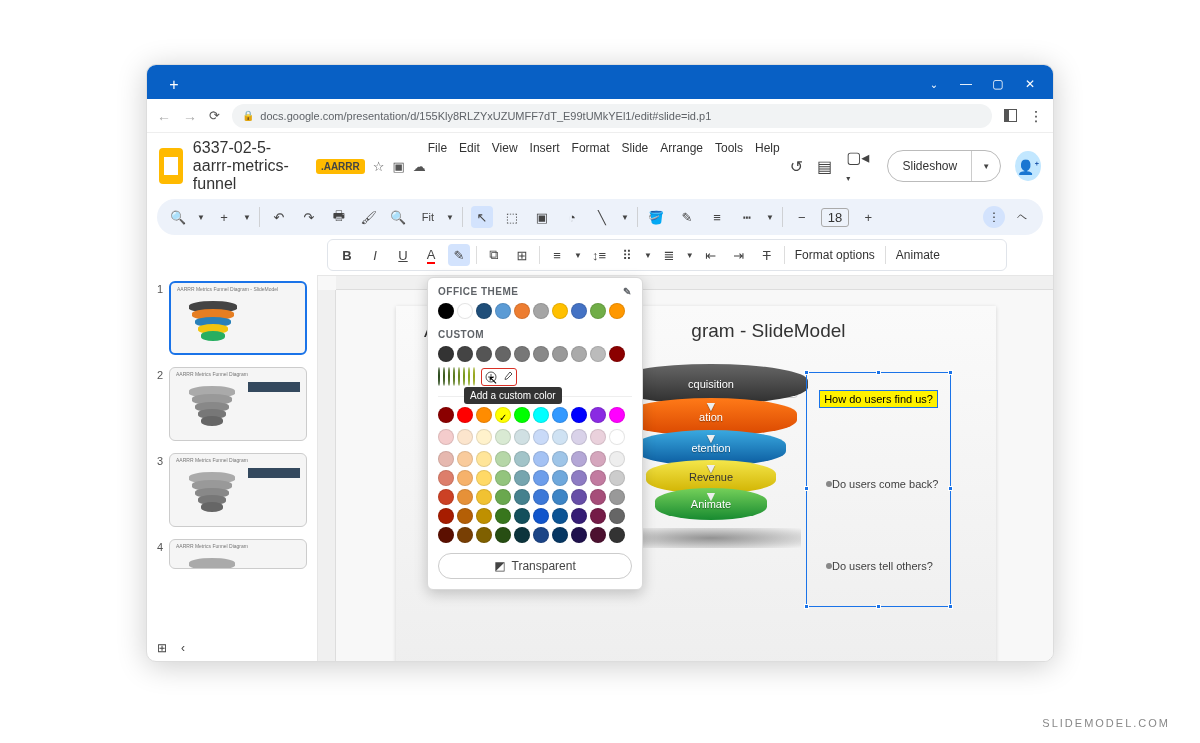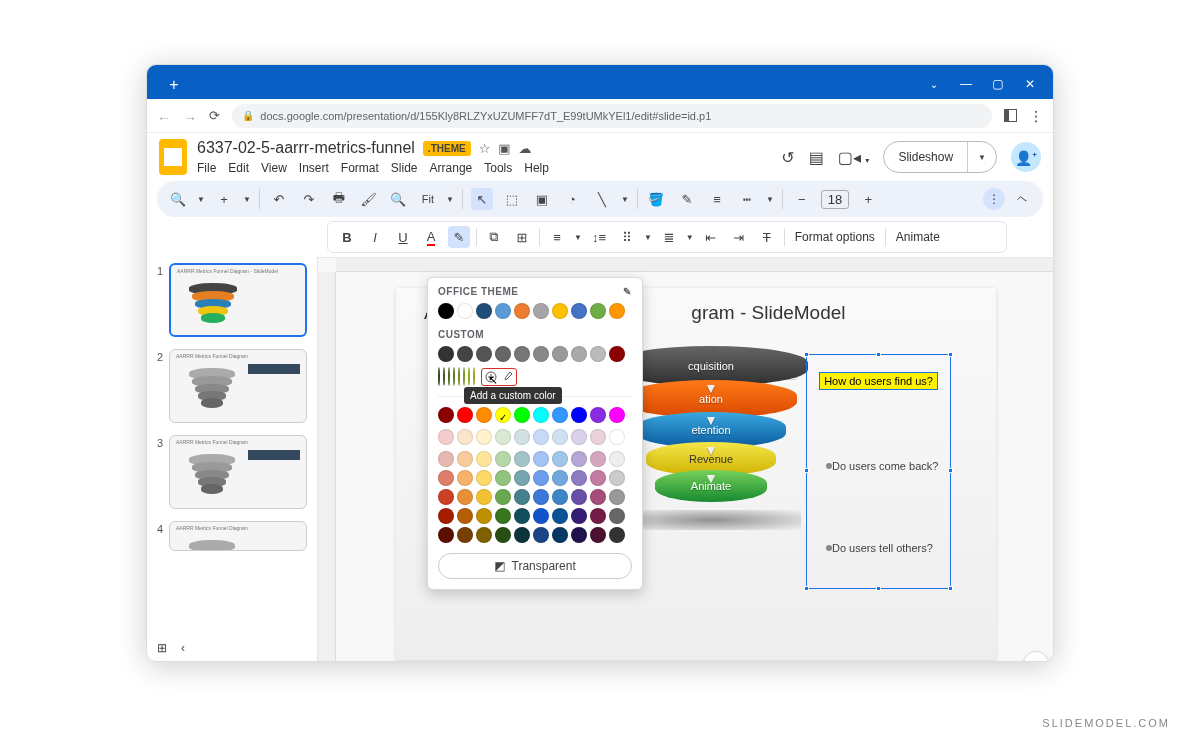--- a/index.html
+++ b/index.html
@@ -24,21 +24,21 @@
   .reload-icon { color: #555; font-size: 13px; }
   .url-pill { flex: 1; background: #f1f3f4; height: 24px; border-radius: 12px; display: flex; align-items: center; padding: 0 10px; font-size: 11px; color: #5f6368; gap: 6px; overflow: hidden; white-space: nowrap; }
   .lock { color: #5f6368; font-size: 10px; }
   .rect-icon { width: 13px; height: 13px; border: 1.5px solid #555; border-left-width: 5px; }
   .dots-v { color: #333; font-size: 14px; line-height: 10px; }
   .app-header {
     display: flex; align-items: center; padding: 6px 12px 2px 12px; gap: 10px;
   }
   .slides-logo { width: 28px; height: 36px; background: #ffba00; border-radius: 4px; position: relative; }
   .slides-logo::after { content: ''; position: absolute; left: 5px; top: 9px; right: 5px; bottom: 9px; background: #fff; }
-  .title-stack { display: flex; flex-direction: column; gap: 2px; }
+  .title-stack { display: flex; flex-direction: row; gap: 2px; }
   .title-row { display: flex; align-items: center; gap: 8px; }
   .doc-title { font-size: 16px; color: #333; }
   .pptx-badge { background: #ffba00; color: #444; font-size: 10px; font-weight: bold; padding: 2px 5px; border-radius: 3px; }
   .icon-sm { color: #555; font-size: 13px; }
   .menus { display: flex; gap: 12px; font-size: 12px; color: #333; margin-top: 2px; }
   .right-header { margin-left: auto; display: flex; align-items: center; gap: 14px; }
   .hdr-icon { color: #444; font-size: 16px; }
   .slideshow-btn { border: 1px solid #bbb; border-radius: 28px; height: 32px; display: flex; align-items: center; }
   .slideshow-main { padding: 0 14px; font-size: 12px; color: #333; border-right: 1px solid #ccc; height: 100%; display: flex; align-items: center; }
   .slideshow-dd { padding: 0 10px; font-size: 8px; color: #444; }
@@ -144,21 +144,21 @@
     </div>
     <span class="rect-icon"></span>
     <span class="dots-v">⋮</span>
   </div>
 
   <div class="app-header">
     <div class="slides-logo"></div>
     <div class="title-stack">
       <div class="title-row">
         <span class="doc-title">6337-02-5-aarrr-metrics-funnel</span>
-        <span class="pptx-badge">.THEME</span>
+        <span class="pptx-badge">.AARRR</span>
         <span class="icon-sm">☆</span>
         <span class="icon-sm">▣</span>
         <span class="icon-sm">☁</span>
       </div>
       <div class="menus">
         <span>File</span>
         <span>Edit</span>
         <span>View</span>
         <span>Insert</span>
         <span>Format</span>

